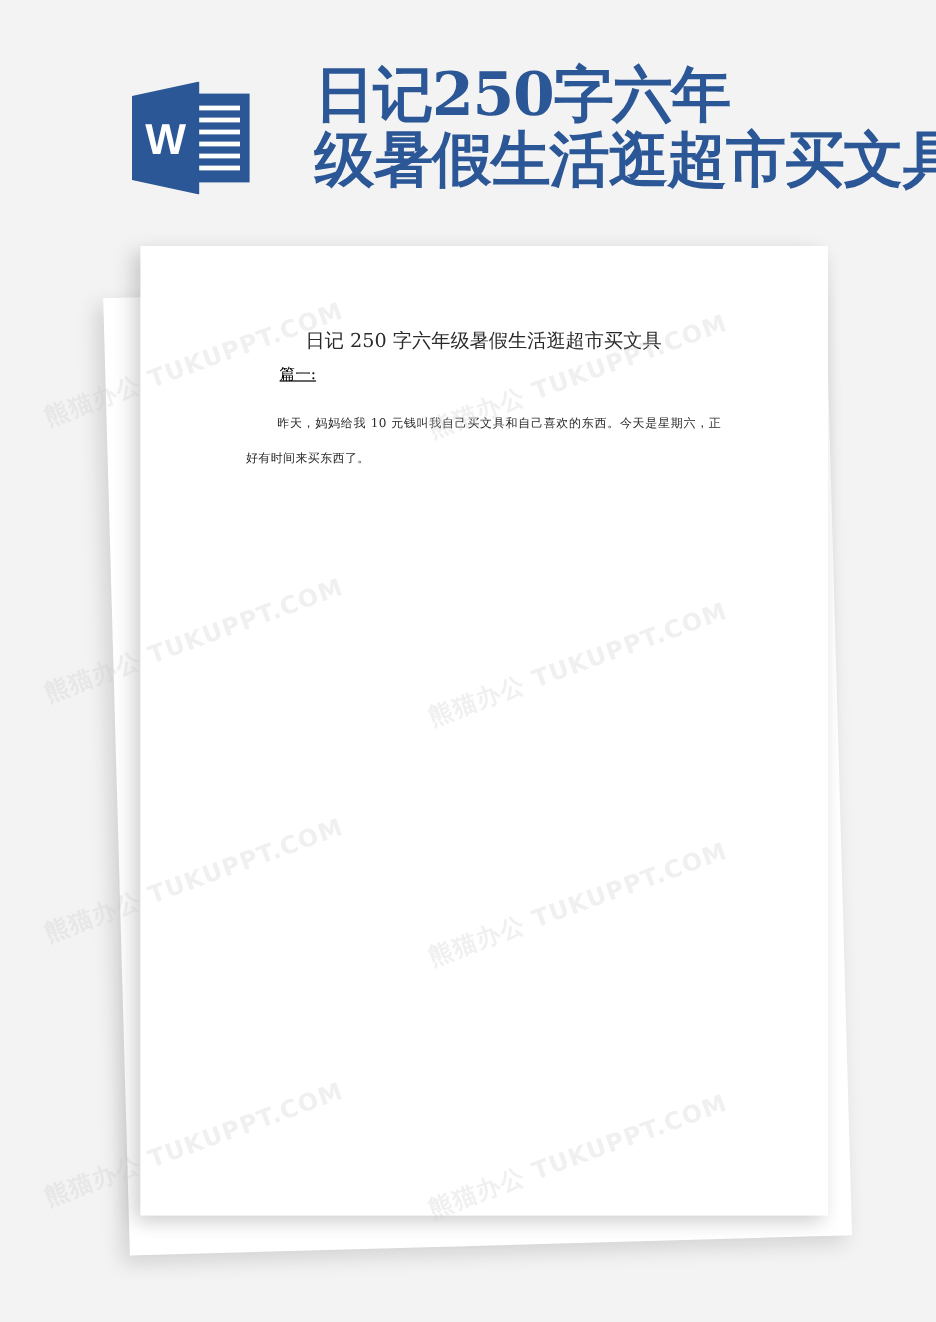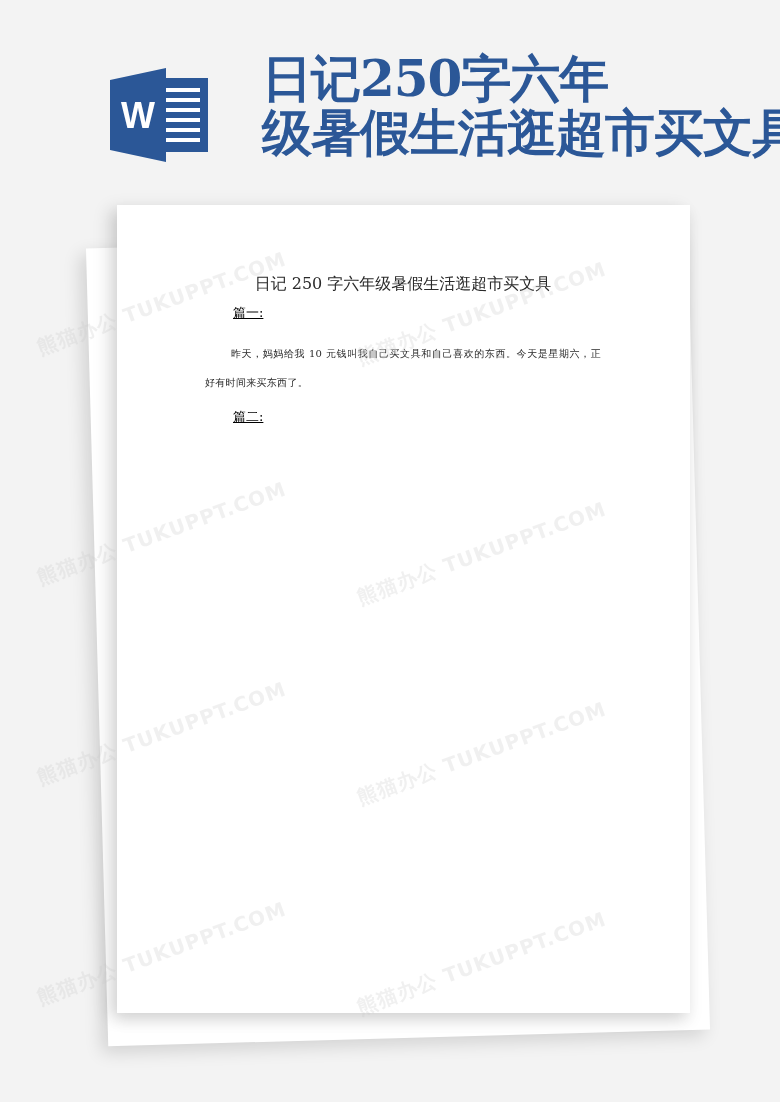--- a/index.html
+++ b/index.html
@@ -82,21 +82,20 @@
 
   <div class="page-front">
     <div class="doc">
       <div class="doc-title">日记 250 字六年级暑假生活逛超市买文具</div>
 
       <div class="section-head">篇一:</div>
       <div class="gap-sm"></div>
       <p class="para">昨天，妈妈给我 10 元钱叫我自己买文具和自己喜欢的东西。今天是星期六，正好有时间来买东西了。</p>
       <div class="gap-xs"></div>
 
-      <div class="section-head">篇二:</div>
       <div class="gap-sm"></div>
       <div class="gap-xs"></div>
     </div>
   </div>
 
   <div class="watermark" style="left:30px; top:290px;">熊猫办公 TUKUPPT.COM</div>
   <div class="watermark" style="left:350px; top:300px;">熊猫办公 TUKUPPT.COM</div>
   <div class="watermark" style="left:30px; top:520px;">熊猫办公 TUKUPPT.COM</div>
   <div class="watermark" style="left:350px; top:540px;">熊猫办公 TUKUPPT.COM</div>
   <div class="watermark" style="left:30px; top:720px;">熊猫办公 TUKUPPT.COM</div>

